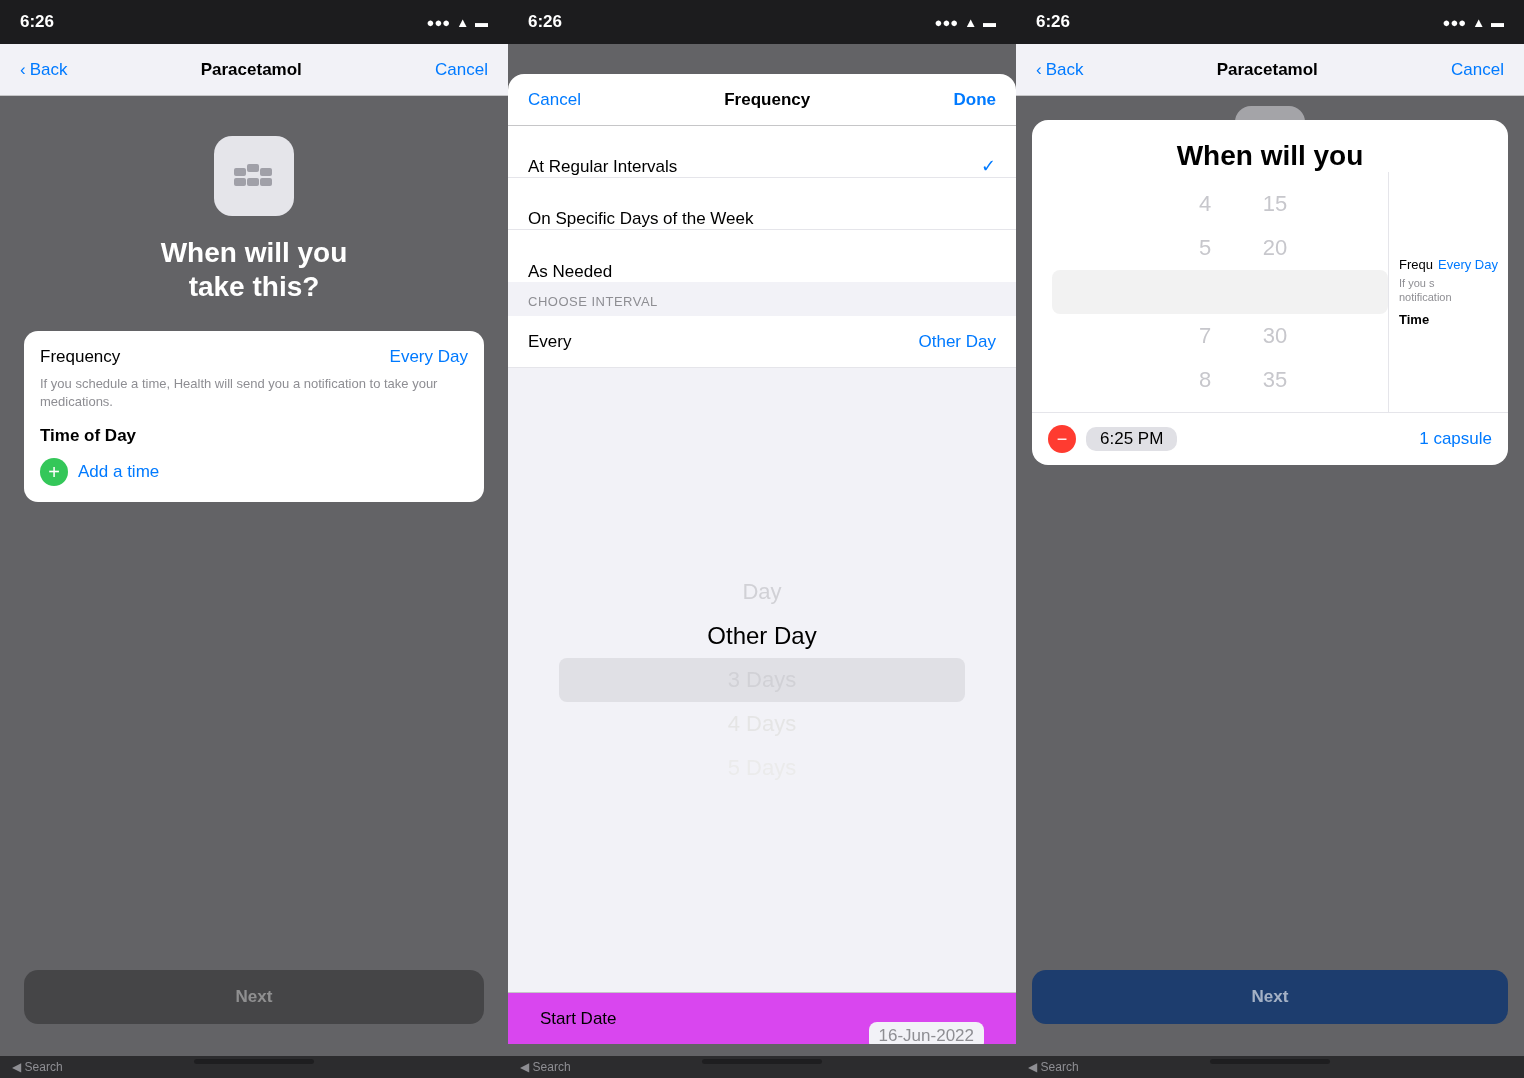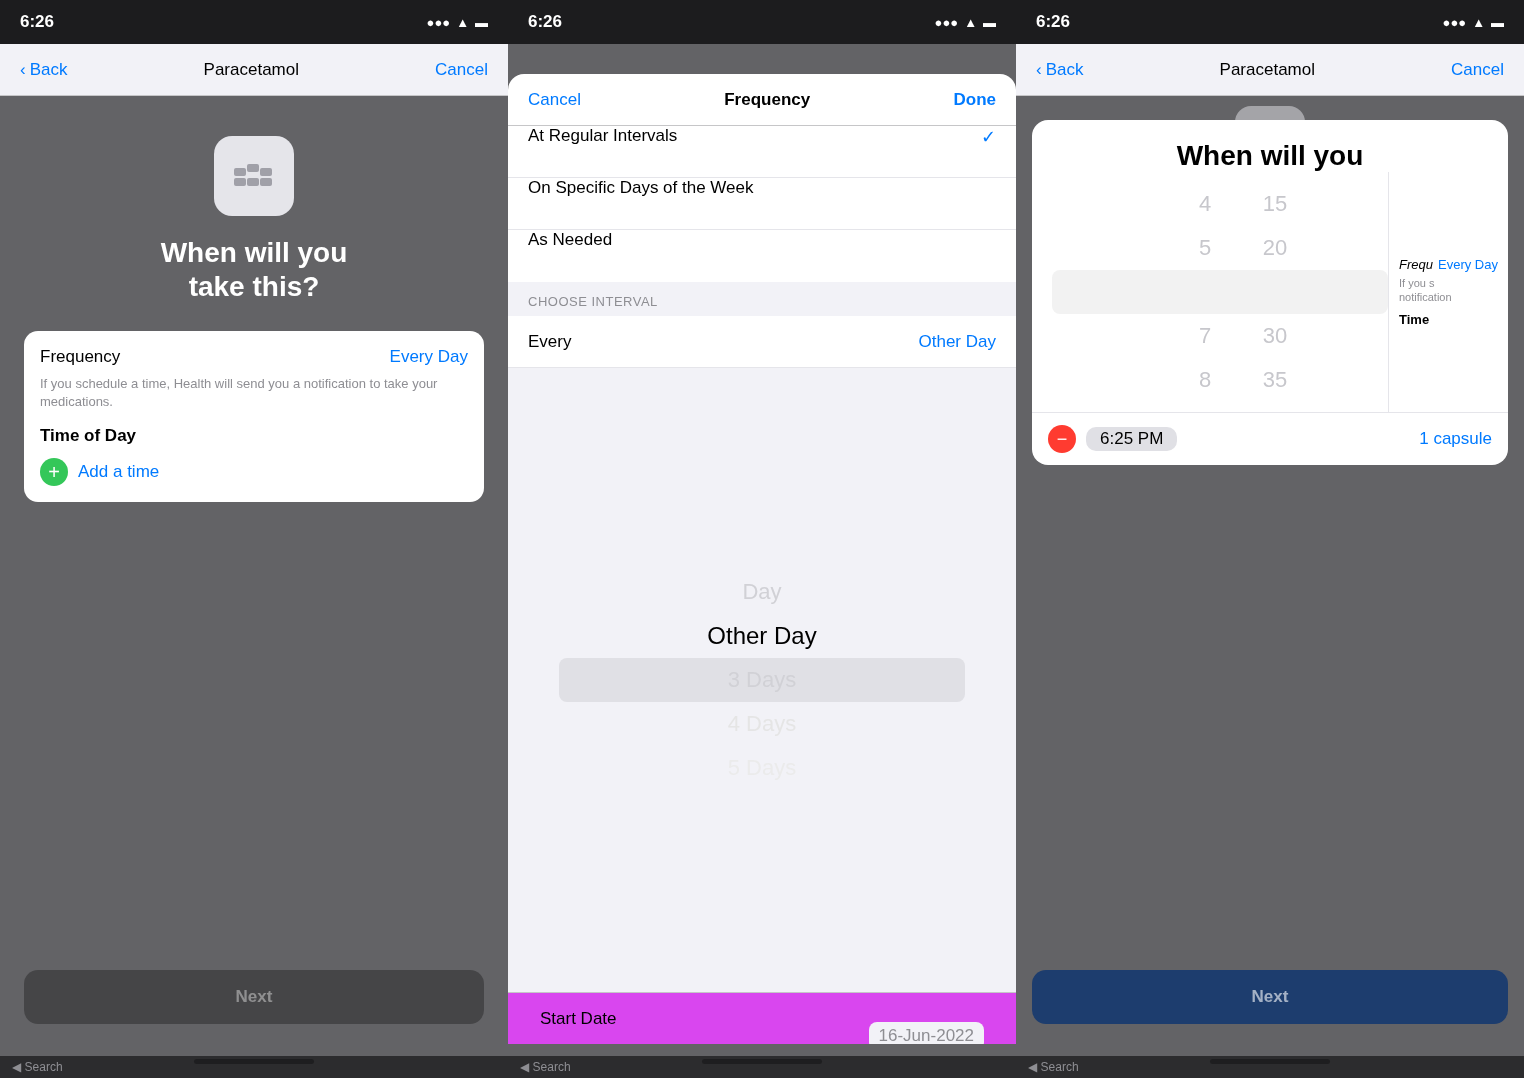--- a/index.html
+++ b/index.html
@@ -59,21 +59,21 @@
     .nav-bar .nav-left, .nav-bar .nav-right {
       color: #007aff;
       font-size: 17px;
       display: flex;
       align-items: center;
       gap: 4px;
     }
     .nav-bar .nav-title {
       color: #000;
       font-size: 17px;
-      font-weight: 400;
+      font-weight: 700;
     }
 
     
     .panel1 .main-bg {
       flex: 1;
       background: #636366;
       display: flex;
       flex-direction: column;
       align-items: center;
       padding: 40px 24px 0;
@@ -200,21 +200,21 @@
       color: #007aff;
       font-size: 17px;
       font-weight: 600;
     }
     .option-list {
       background: #fff;
     }
     .option-item {
       height: 52px;
       display: flex;
-      align-items: flex-start;
+      align-items: flex-end;
       justify-content: space-between;
       padding: 0 20px;
       border-bottom: 1px solid #e5e5ea;
       gap: 27px;
     }
     .option-text {
       font-size: 17px;
       color: #000;
     }
     .option-check {
@@ -639,21 +639,21 @@
 
         <div class="ampm-col">
           <div style="height:44px;"></div>
           <div class="ampm-item">AM</div>
           <div class="ampm-item selected">PM</div>
           <div style="height:88px;"></div>
         </div>
 
         <div style="position:absolute;right:0;top:0;bottom:0;width:120px;display:flex;flex-direction:column;justify-content:center;padding:0 10px;border-left:1px solid #e5e5ea;background:#fff;">
           <div style="display:flex;justify-content:space-between;margin-bottom:4px;">
-            <span style="font-size:13px;color:#000;white-space:nowrap;overflow:hidden;font-style:italic;">Frequ</span>
+            <span style="font-size:13px;color:#000;white-space:nowrap;overflow:hidden;">Frequ</span>
             <span style="font-size:13px;color:#007aff;">Every Day</span>
           </div>
           <div style="font-size:11px;color:#8e8e93;line-height:1.3;">If you s<br>notification</div>
           <div style="margin-top:8px;font-size:13px;font-weight:600;">Time</div>
         </div>
       </div>
 
       <div class="time-row-item">
         <div class="time-left">
           <div class="remove-btn">−</div>

